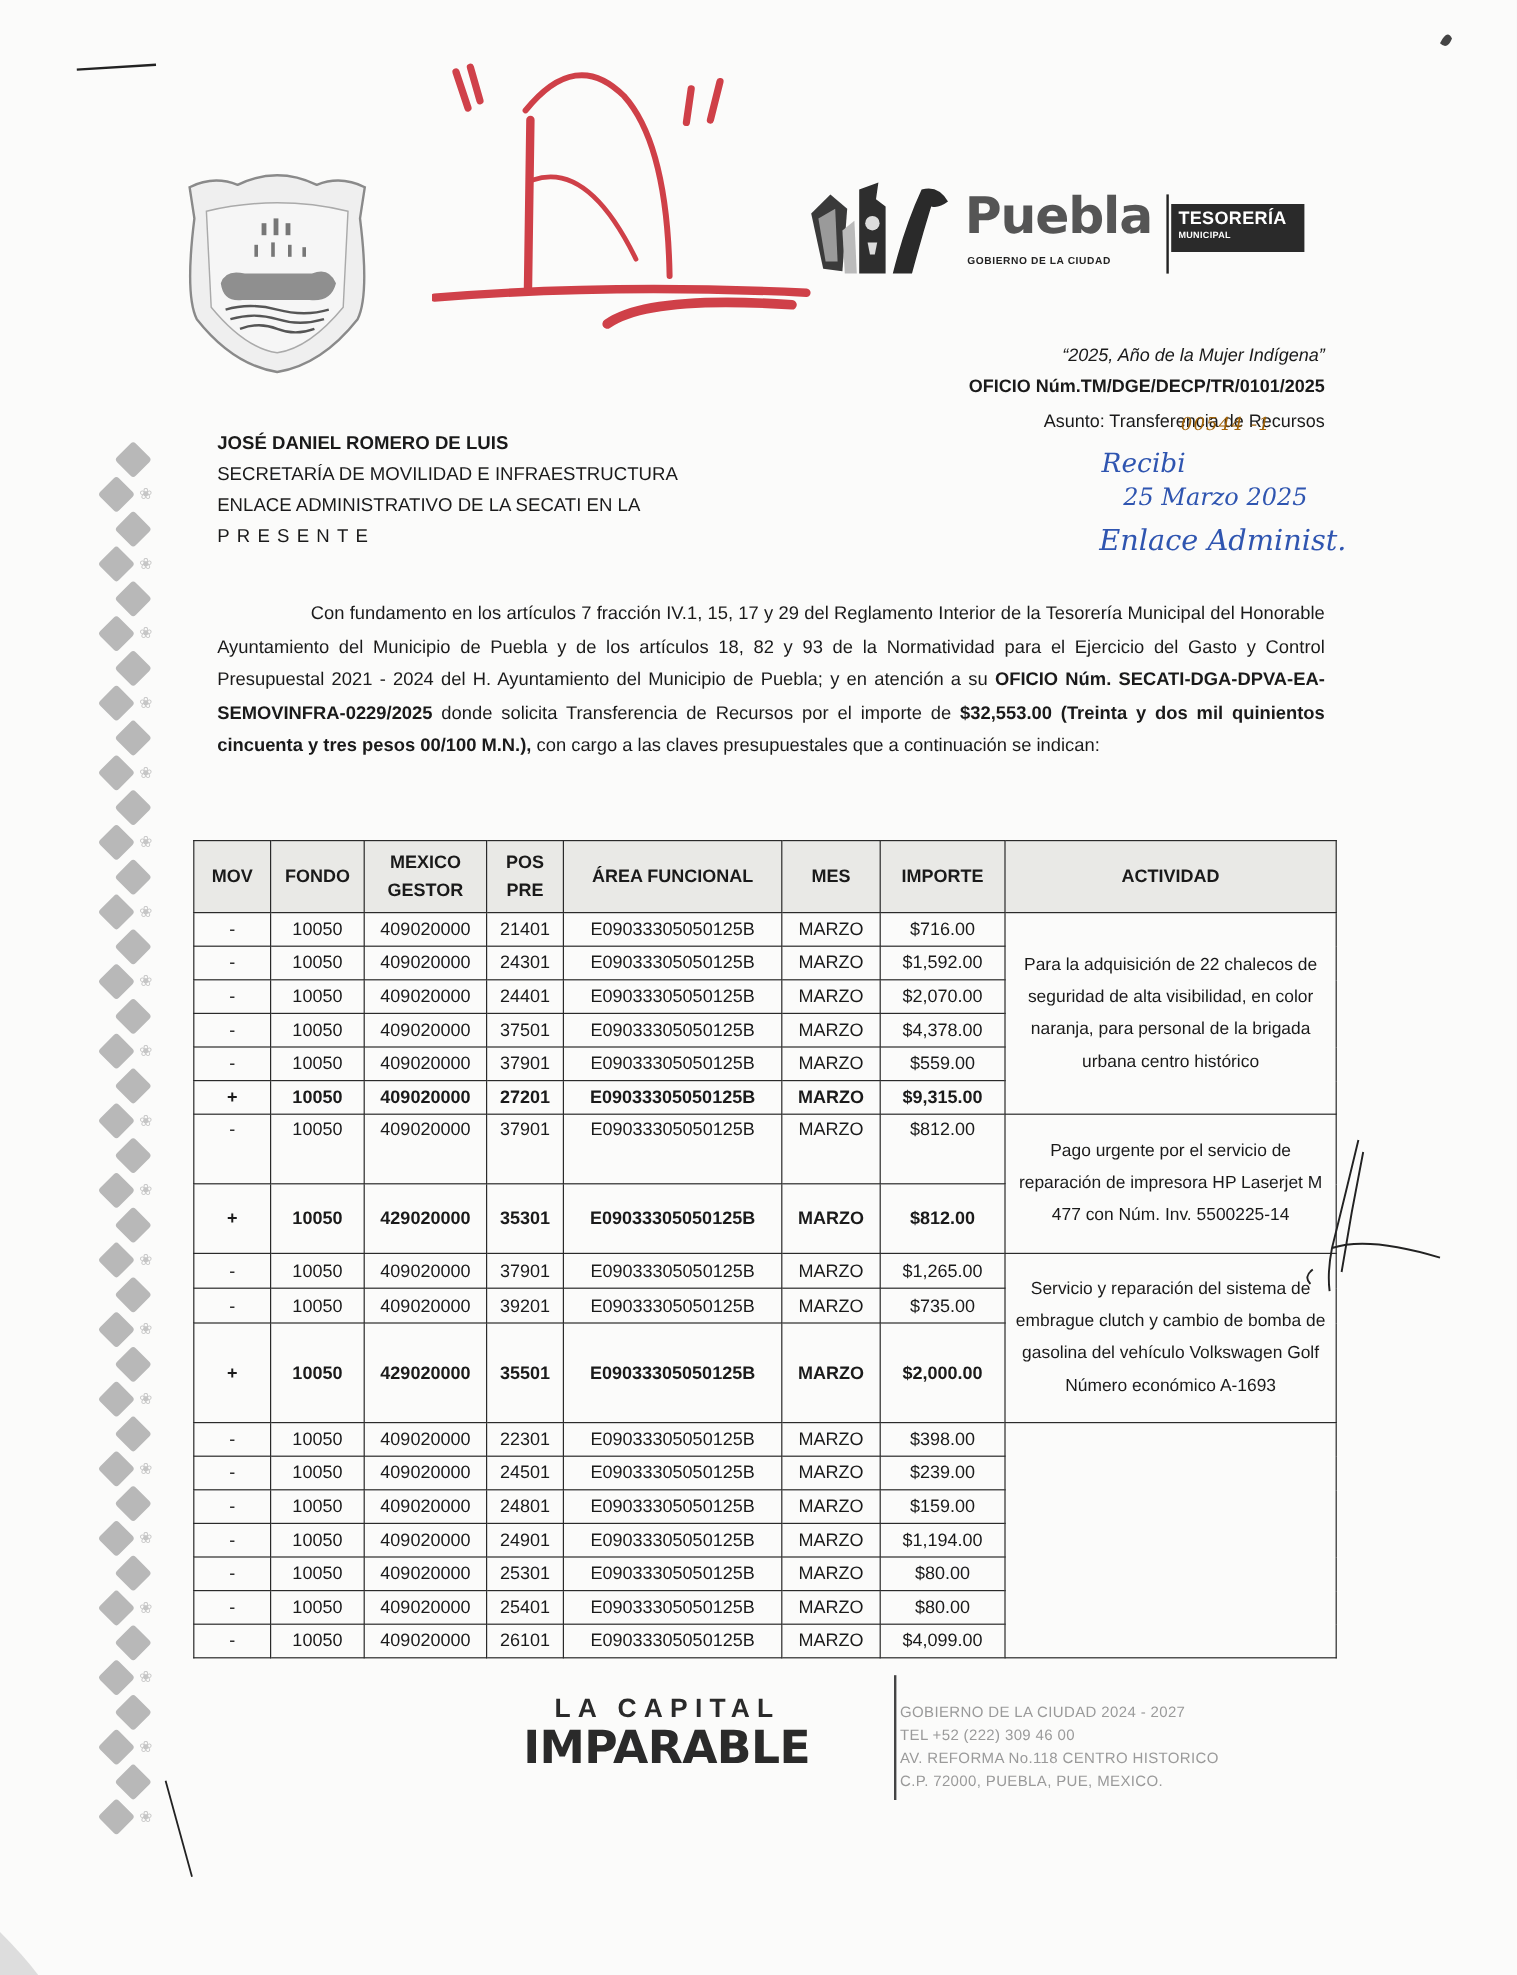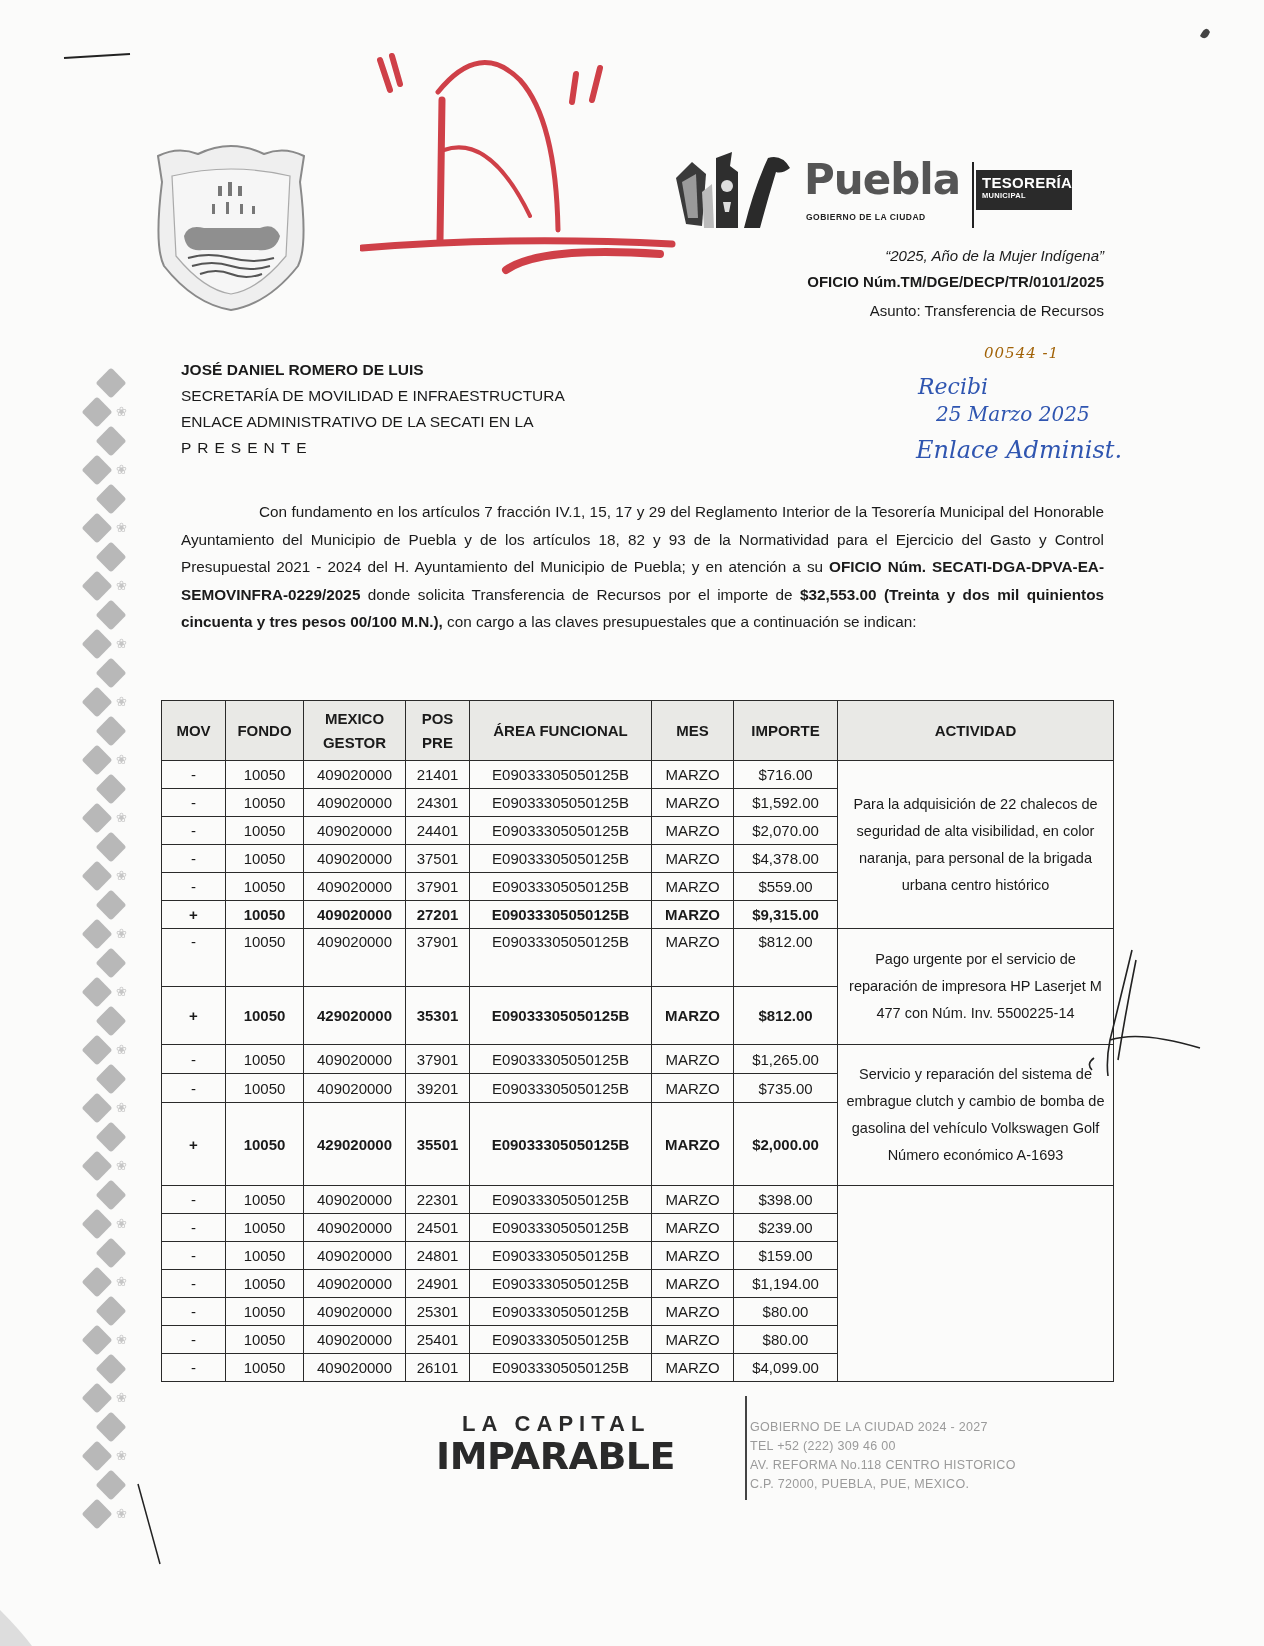--- a/index.html
+++ b/index.html
@@ -17,25 +17,25 @@
 
   
   .red-a { position: absolute; left: 360px; top: 40px; width: 360px; height: 270px; }
 
   
   .logo { position: absolute; left: 672px; top: 148px; width: 420px; height: 86px; }
   .logo .figures { position: absolute; left: 0; top: 0; width: 124px; height: 82px; }
   .logo .puebla { position: absolute; left: 132px; top: 10px; font-family: "DejaVu Sans", sans-serif; font-weight: bold; font-size: 42px; color: #555; letter-spacing: -1px; line-height: 44px; }
   .logo .gob { position: absolute; left: 134px; top: 64px; font-size: 8.5px; font-weight: bold; color: #222; letter-spacing: .5px; }
   .logo .divider { position: absolute; left: 300px; top: 14px; width: 2px; height: 66px; background: #222; }
-  .logo .tes { position: absolute; left: 304px; top: 22px; width: 96px; height: 40px; background: #2a2a2a; color: #fff; padding: 4px 6px; }
+  .logo .tes { position: absolute; left: 304px; top: 22px; width: 111px; height: 40px; background: #2a2a2a; color: #fff; padding: 4px 6px; }
   .logo .tes .t1 { font-weight: bold; font-size: 15px; line-height: 17px; letter-spacing: .3px; }
   .logo .tes .t2 { font-size: 7.5px; font-weight: bold; letter-spacing: .3px; }
 
-  .hdr-right { position: absolute; right: 160px; text-align: center; font-size: 15px; }
+  .hdr-right { position: absolute; right: 160px; text-align: center; font-size: 15px; margin-top: 41px; }
   .motto { top: 247px; font-style: italic; }
   .oficio { top: 273px; font-weight: bold; }
   .asunto { top: 302px; font-weight: normal; }
 
   
   .hand { position: absolute; font-family: "DejaVu Serif", serif; font-style: italic; }
   .h-num { left: 984px; top: 332px; color: #a16207; font-size: 15px; letter-spacing: 1px; margin-top: 12px; }
   .h-recibi { left: 918px; top: 374px; color: #2f55b0; font-size: 22px; }
   .h-fecha { left: 936px; top: 402px; color: #2f55b0; font-size: 20px; }
   .h-enlace { left: 916px; top: 436px; color: #2f55b0; font-size: 24px; }

